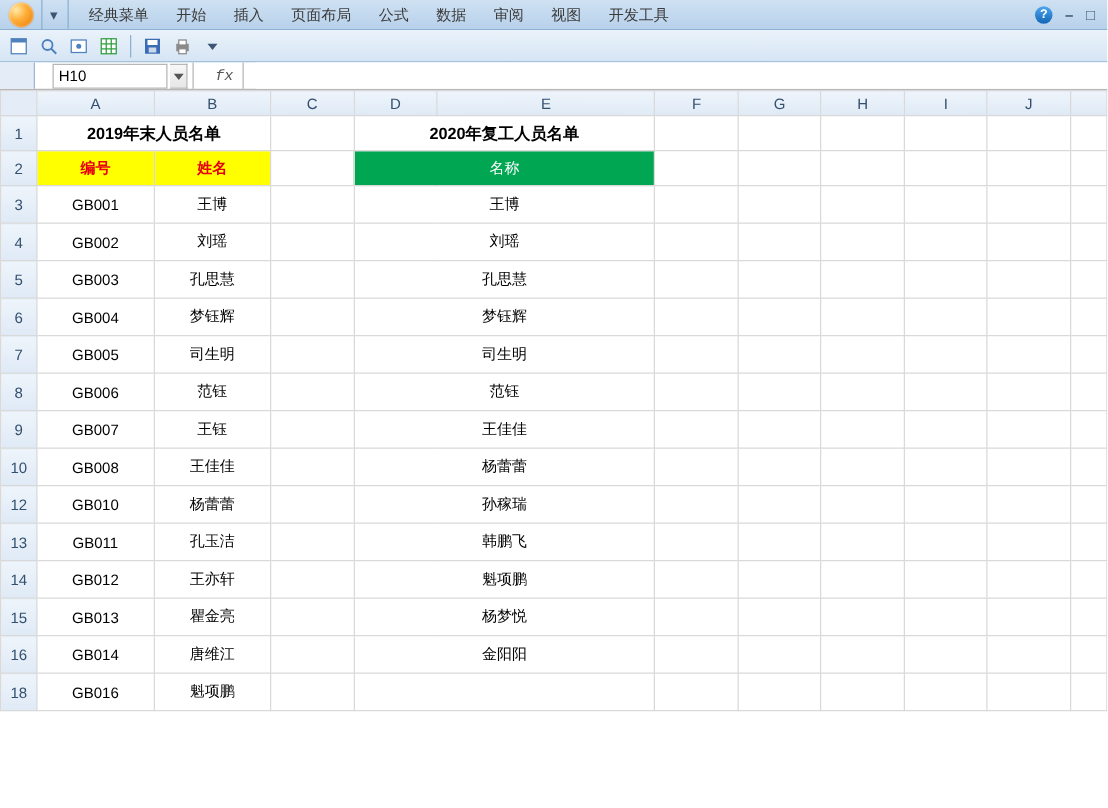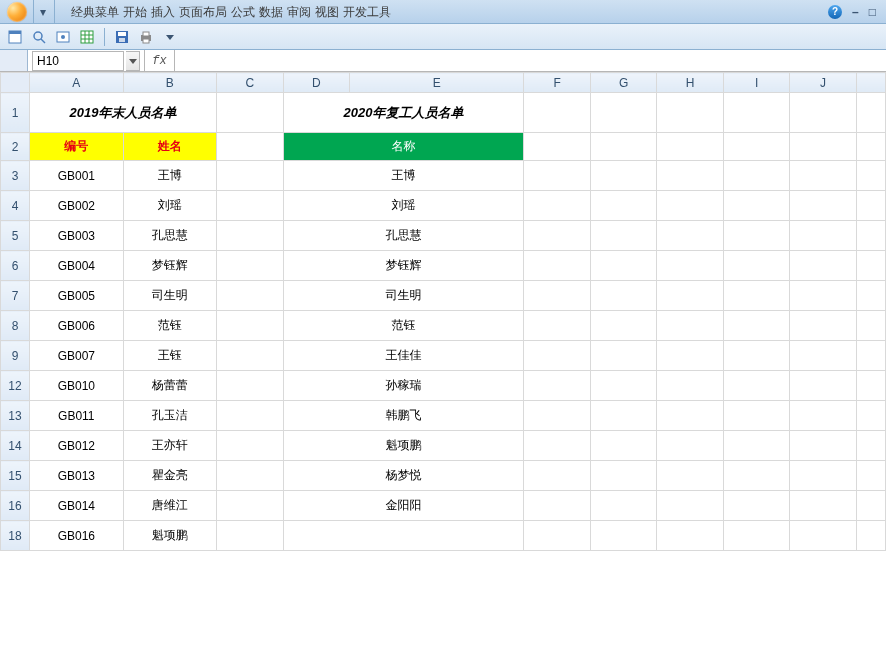--- a/index.html
+++ b/index.html
@@ -37,36 +37,36 @@
   .office-btn .orb {
     width:20px; height:20px; border-radius:50%;
     background: radial-gradient(circle at 30% 30%, #ffe9a8 0%, #ffb03a 40%, #e47200 100%);
     box-shadow: inset 0 0 2px rgba(255,255,255,.8), 0 0 1px rgba(0,0,0,.3);
   }
   .qat {
     display:flex; align-items:center; gap:4px; padding:0 6px;
     border-right:1px solid var(--ribbon-border);
   }
   .qat .dd { width:8px; color:#3b5572; cursor:default;}
-  .tabs { display:flex; align-items:center; padding:0 14px; flex:1;}
+  .tabs { display:flex; align-items:center; gap:18px; padding:0 14px; flex:1;}
   .tab { color:var(--tab-fg); padding:0 2px; line-height:24px; cursor:default;}
   .rb-right { display:flex; align-items:center; gap:10px; padding:0 10px;}
   .rb-right .help { width:14px;height:14px;border-radius:50%;background:linear-gradient(#4fa7ef,#1266b6);color:#fff;display:flex;align-items:center;justify-content:center;font-weight:bold;font-size:10px;}
   .rb-right .winbtn { color:#3b5572; font-weight:bold; cursor:default;}
   
   .toolbar {
     height:26px;
     background: linear-gradient(#eaf2fa,#d6e5f4);
     border-bottom:1px solid var(--ribbon-border);
     display:flex; align-items:center; gap:6px; padding:0 6px;
   }
   .tb-ico { width:18px; height:18px; display:flex; align-items:center; justify-content:center; cursor:default; }
   .tb-sep { width:1px; height:18px; background:var(--ribbon-border); margin:0 2px;}
   
-  .fxbar { height:22px; display:flex; align-items:stretch; border-bottom:1px solid var(--fx-border); background:#fff;}
+  .fxbar { height:22px; display:flex; align-items:stretch; border-bottom:1px solid var(--fx-border); background:#fff;gap:10px;}
   .fxbar .rowhead-gutter { width:28px; background:var(--rowhead-bg); border-right:1px solid var(--head-border);}
   .namebox-wrap { display:flex; align-items:center; border-right:1px solid var(--fx-border);}
   .namebox { width:92px; height:20px; border:1px solid var(--fx-border); margin:0 2px 0 4px; padding:0 4px; font:12px/18px Arial; background:#fff; }
   .namebox-dd { width:14px; height:20px; display:flex;align-items:center;justify-content:center;color:#555; border:1px solid var(--fx-border); border-left:none; margin-right:4px; background:linear-gradient(#f7f7f7,#e6e6e6); cursor:default;}
   .fx-label { width:30px; display:flex;align-items:center;justify-content:center; font-style:italic; color:#555; border-right:1px solid var(--fx-border);font-family:Liberation Mono, monospace;}
   .fx-input { flex:1; border:none; padding:0 6px; font:12px/20px Arial; outline:none;}
   
   .grid-wrap { display:flex; height:calc(646px - 24px - 26px - 22px); }
   .gridside { flex:1; overflow:hidden; position:relative;}
   table.sheet { border-collapse:collapse; table-layout:fixed; width:100%; }
@@ -88,21 +88,21 @@
     border:1px solid var(--head-border);
     text-align:center;
     color:#33506e;
   }
   td.cell { background:#fff; text-align:center; color:var(--cell-fg); font-size:12px; height:30px; vertical-align:middle;}
   tr[data-row="2"] td.cell { height:28px; }
   td.cell.bold { font-weight:bold; font-size:13px;}
   td.cell.yellow { background:var(--yellow); color:var(--red); font-weight:bold;}
   td.cell.green { background:var(--green); color:#fff; font-weight:normal;}
   
-  tr[data-row="1"] td.cell { height:40px; font-size:13px;font-style:italic; }
+  tr[data-row="1"] td.cell { height:28px; font-size:13px; }
   
   col.cgut { width:28px;}
   col.cA { width:90px;}
   col.cB { width:90px;}
   col.cC { width:64px;}
   col.cD { width:64px;}
   col.cE { width:168px;}
   col.cF { width:64px;}
   col.cG { width:64px;}
   col.cH { width:64px;}
@@ -350,20 +350,33 @@
             <td class="cell">王钰</td>
             <td class="cell"></td>
             <td class="cell" colspan="2">王佳佳</td>
             <td class="cell"></td>
             <td class="cell"></td>
             <td class="cell"></td>
             <td class="cell"></td>
             <td class="cell"></td>
             <td class="cell"></td>
           </tr>
+          <tr data-row="10">
+            <td class="rh">10</td>
+            <td class="cell">GB008</td>
+            <td class="cell">王佳佳</td>
+            <td class="cell"></td>
+            <td class="cell" colspan="2">杨蕾蕾</td>
+            <td class="cell"></td>
+            <td class="cell"></td>
+            <td class="cell"></td>
+            <td class="cell"></td>
+            <td class="cell"></td>
+            <td class="cell"></td>
+          </tr>
           <tr data-row="12">
             <td class="rh">12</td>
             <td class="cell">GB010</td>
             <td class="cell">杨蕾蕾</td>
             <td class="cell"></td>
             <td class="cell" colspan="2">孙稼瑞</td>
             <td class="cell"></td>
             <td class="cell"></td>
             <td class="cell"></td>
             <td class="cell"></td>

